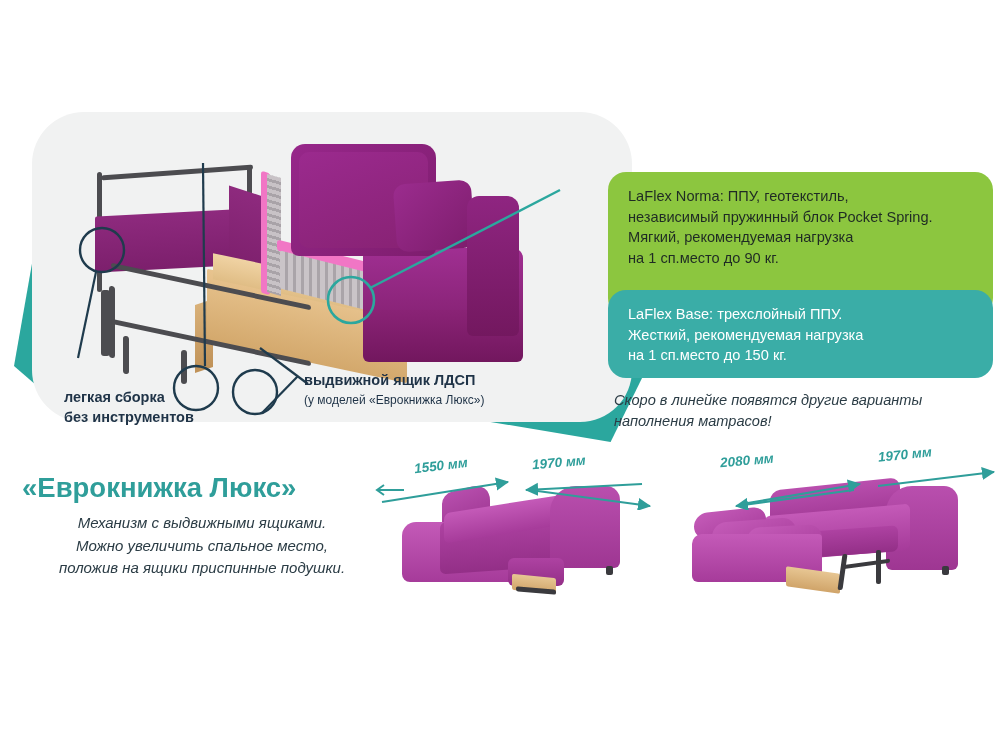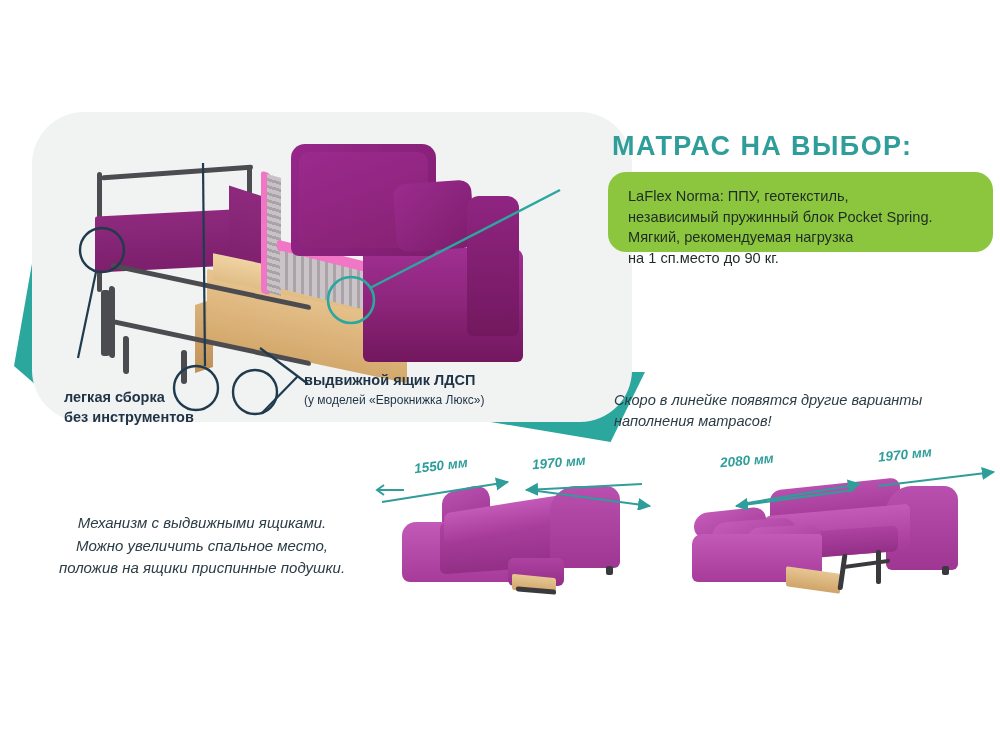--- a/index.html
+++ b/index.html
@@ -118,21 +118,21 @@
   
   .matras-title{
     position:absolute;left:612px;top:131px;
     color:#2f9e9a;font-weight:bold;font-size:27px;letter-spacing:1.4px;
     z-index:5;white-space:nowrap;
   }
   .box{
     position:absolute;left:608px;border-radius:18px;z-index:5;
     padding:14px 18px 14px 20px;box-sizing:border-box;
   }
-  .box-green{top:172px;width:385px;height:80px;background:#8cc63f;}
+  .box-green{top:172px;width:385px;height:144px;background:#8cc63f;}
   .box-teal{top:290px;width:385px;height:88px;background:#3aada7;}
   .box p{margin:0;font-size:14.6px;line-height:1.42;color:#1f2b24;white-space:pre-line;}
   .box-teal p{color:#ffffff;}
   .soon{
     position:absolute;left:614px;top:390px;width:390px;z-index:5;
     font-style:italic;font-size:14.6px;line-height:1.45;color:#2b3c45;
     white-space:pre-line;
   }
 
   
@@ -239,33 +239,38 @@
     <path d="M 10 8 L 58 44" fill="none" stroke="#1f3b4d" stroke-width="2.2"></path>
   </svg>
 
 
   <div class="label" style="left:304px;top:371px;">выдвижной ящик ЛДСП</div>
 
   <div class="label" style="left:64px;top:388px;">легкая сборка
 без инструментов</div>
   <div class="label sub" style="left:304px;top:392px;">(у моделей «Еврокнижка Люкс»)</div>
 
-  <div class="matras-title">МАТРАС  НА  ВЫБОР:</div>
 
   <div class="box box-green">
     <p>LaFlex Norma: ППУ, геотекстиль,
 независимый пружинный блок Pocket Spring.
 Мягкий, рекомендуемая нагрузка
 на 1 сп.место до 90 кг.</p>
   </div>
 
+  <div class="box box-teal">
+    <p>LaFlex Base: трехслойный ППУ.
+Жесткий, рекомендуемая нагрузка
+на 1 сп.место до 150 кг.</p>
+  </div>
 
   <div class="soon">Скоро в линейке появятся другие варианты
 наполнения матрасов!</div>
 
+  <div class="euro-title">«Еврокнижка Люкс»</div>
   <div class="euro-desc">Механизм с выдвижными ящиками.
 Можно увеличить спальное место,
 положив на ящики приспинные подушки.</div>
   <svg class="euro-arrow" viewBox="0 0 34 12">
     <path d="M34 6 L8 6 M14 1 L7 6 L14 11" fill="none" stroke="#2f9e9a" stroke-width="2"></path>
   </svg>
 
   <svg class="dimsvg" style="left:380px;top:450px;width:620px;height:60px;" viewBox="0 0 620 60">
     <defs>
       <marker id="ah" markerWidth="7" markerHeight="7" refX="5.5" refY="3" orient="auto">

